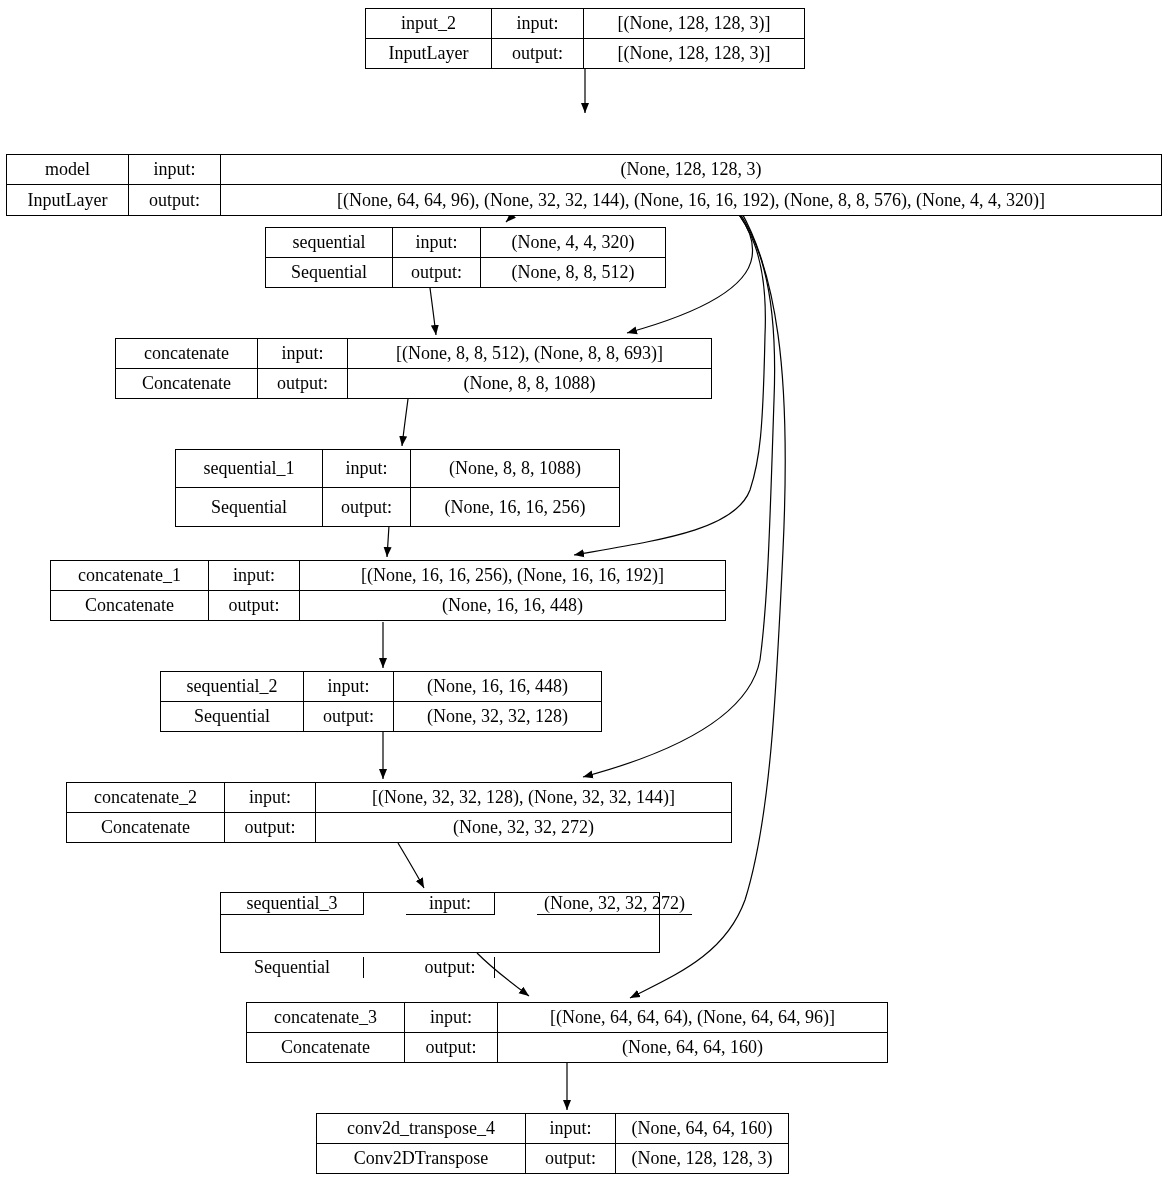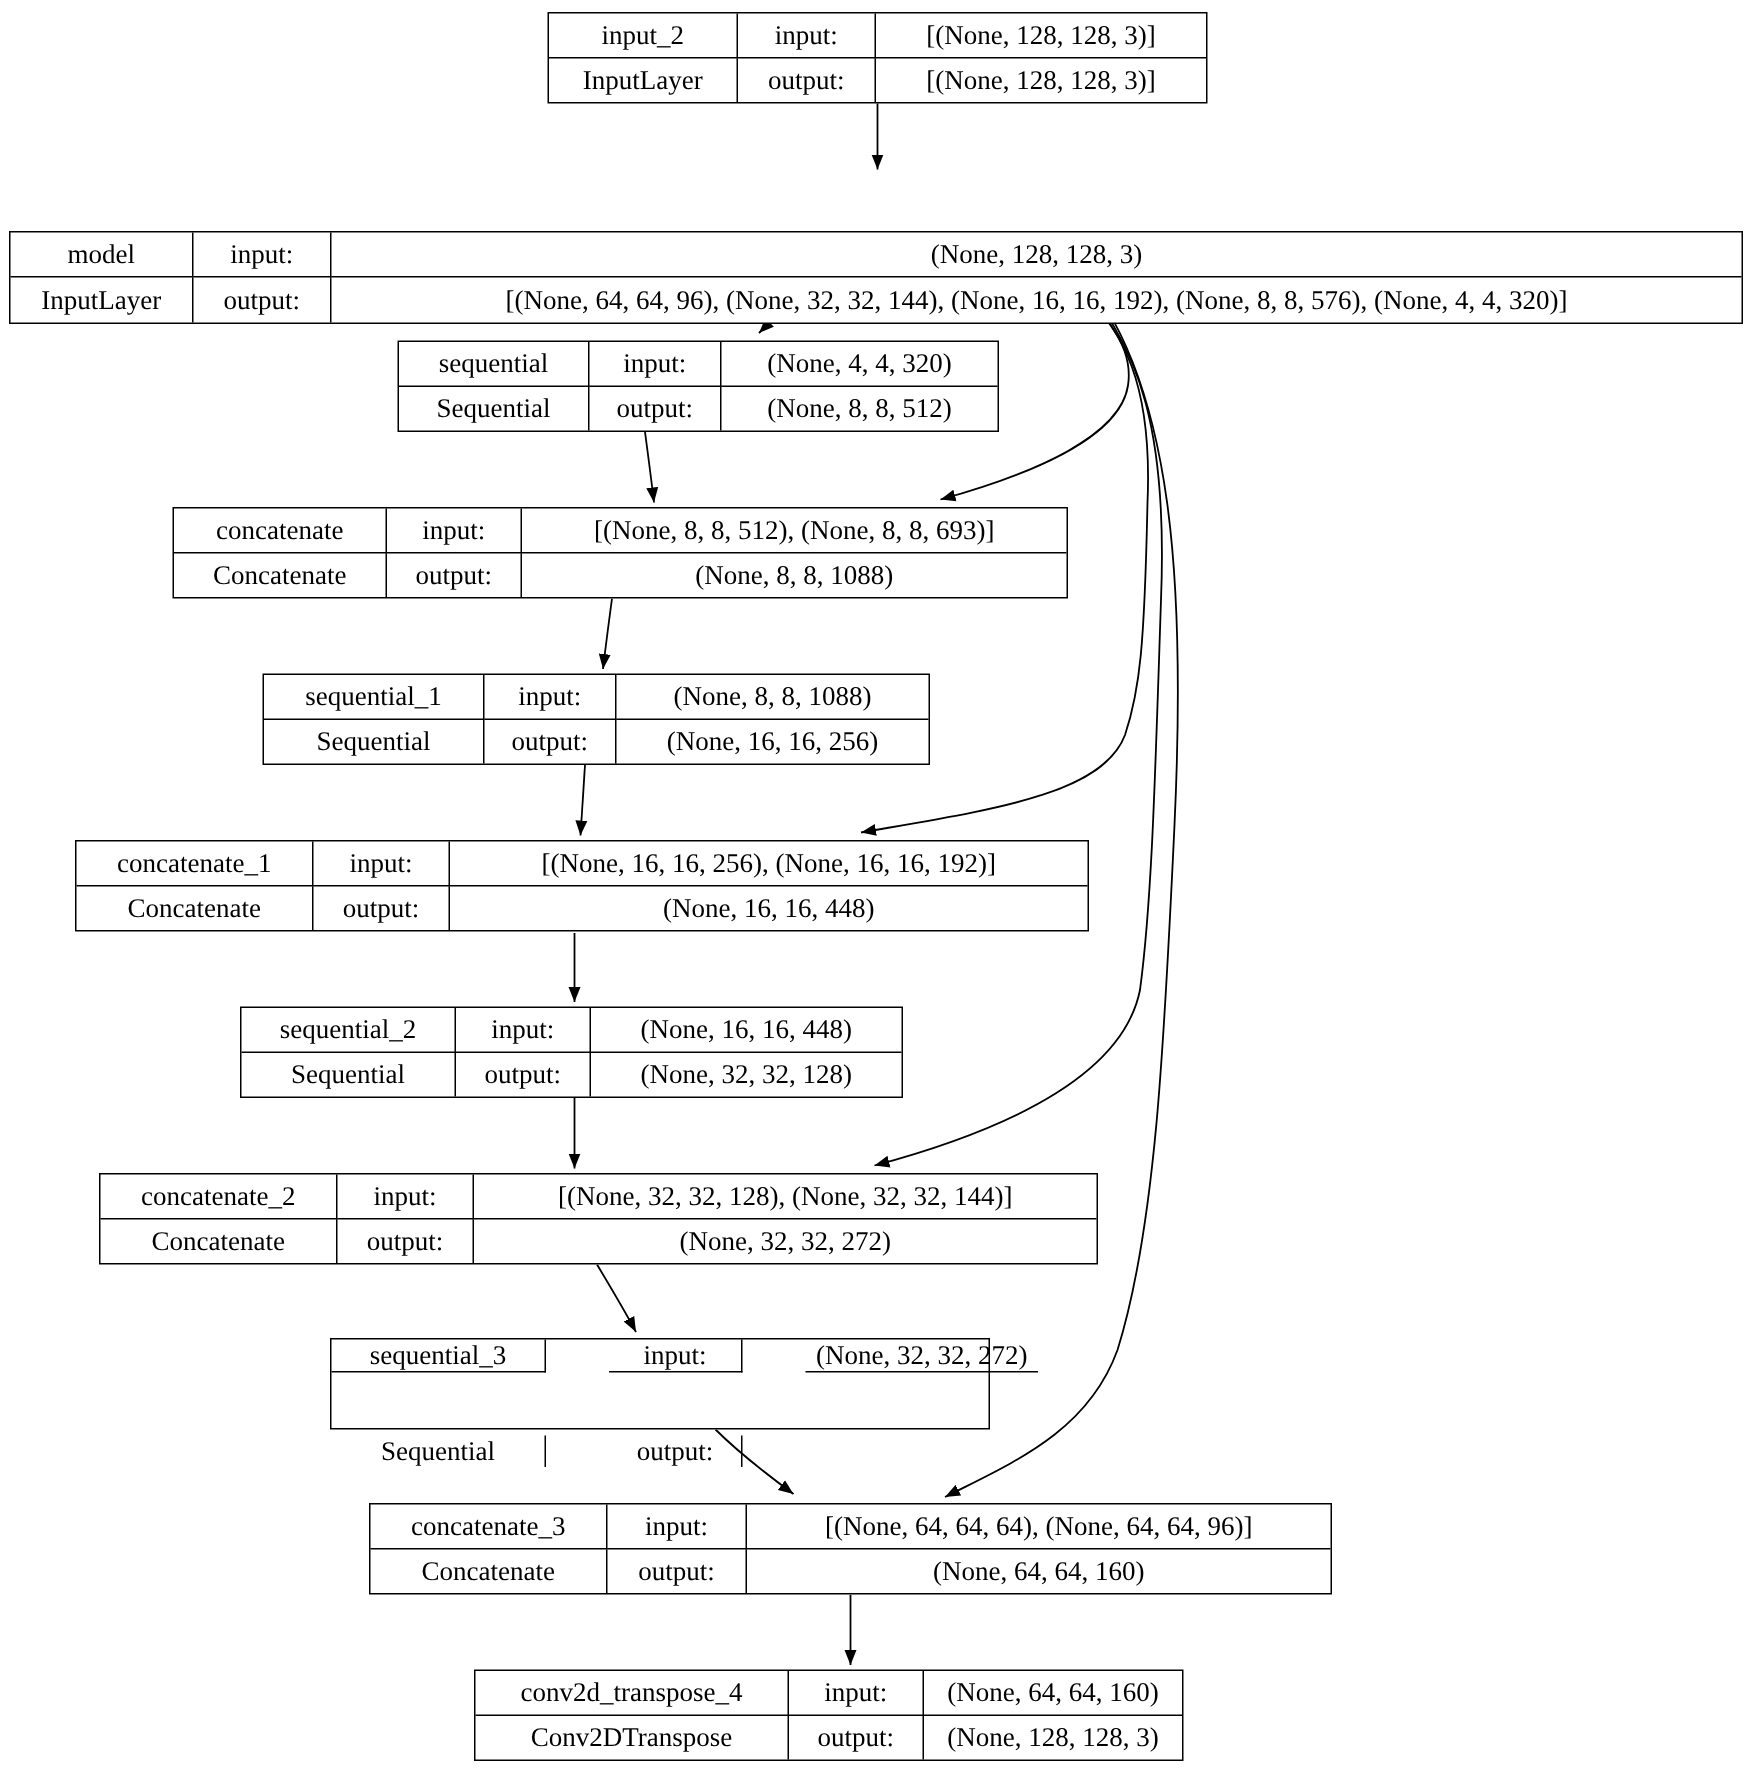--- a/index.html
+++ b/index.html
@@ -82,21 +82,21 @@
 
   <div class="node" style="left:115px;top:338px;width:597px;height:61px;grid-template-columns:142px 90px 1fr;">
     <div class="cell br bb">concatenate</div>
     <div class="cell br bb">input:</div>
     <div class="cell bb">[(None, 8, 8, 512), (None, 8, 8, 693)]</div>
     <div class="cell br">Concatenate</div>
     <div class="cell br">output:</div>
     <div class="cell">(None, 8, 8, 1088)</div>
   </div>
 
-  <div class="node" style="left:175px;top:449px;width:445px;height:61px;grid-template-columns:147px 88px 1fr;">
+  <div class="node" style="left:175px;top:449px;width:445px;height:78px;grid-template-columns:147px 88px 1fr;">
     <div class="cell br bb">sequential_1</div>
     <div class="cell br bb">input:</div>
     <div class="cell bb">(None, 8, 8, 1088)</div>
     <div class="cell br">Sequential</div>
     <div class="cell br">output:</div>
     <div class="cell">(None, 16, 16, 256)</div>
   </div>
 
   <div class="node" style="left:50px;top:560px;width:676px;height:61px;grid-template-columns:158px 91px 1fr;">
     <div class="cell br bb">concatenate_1</div>

